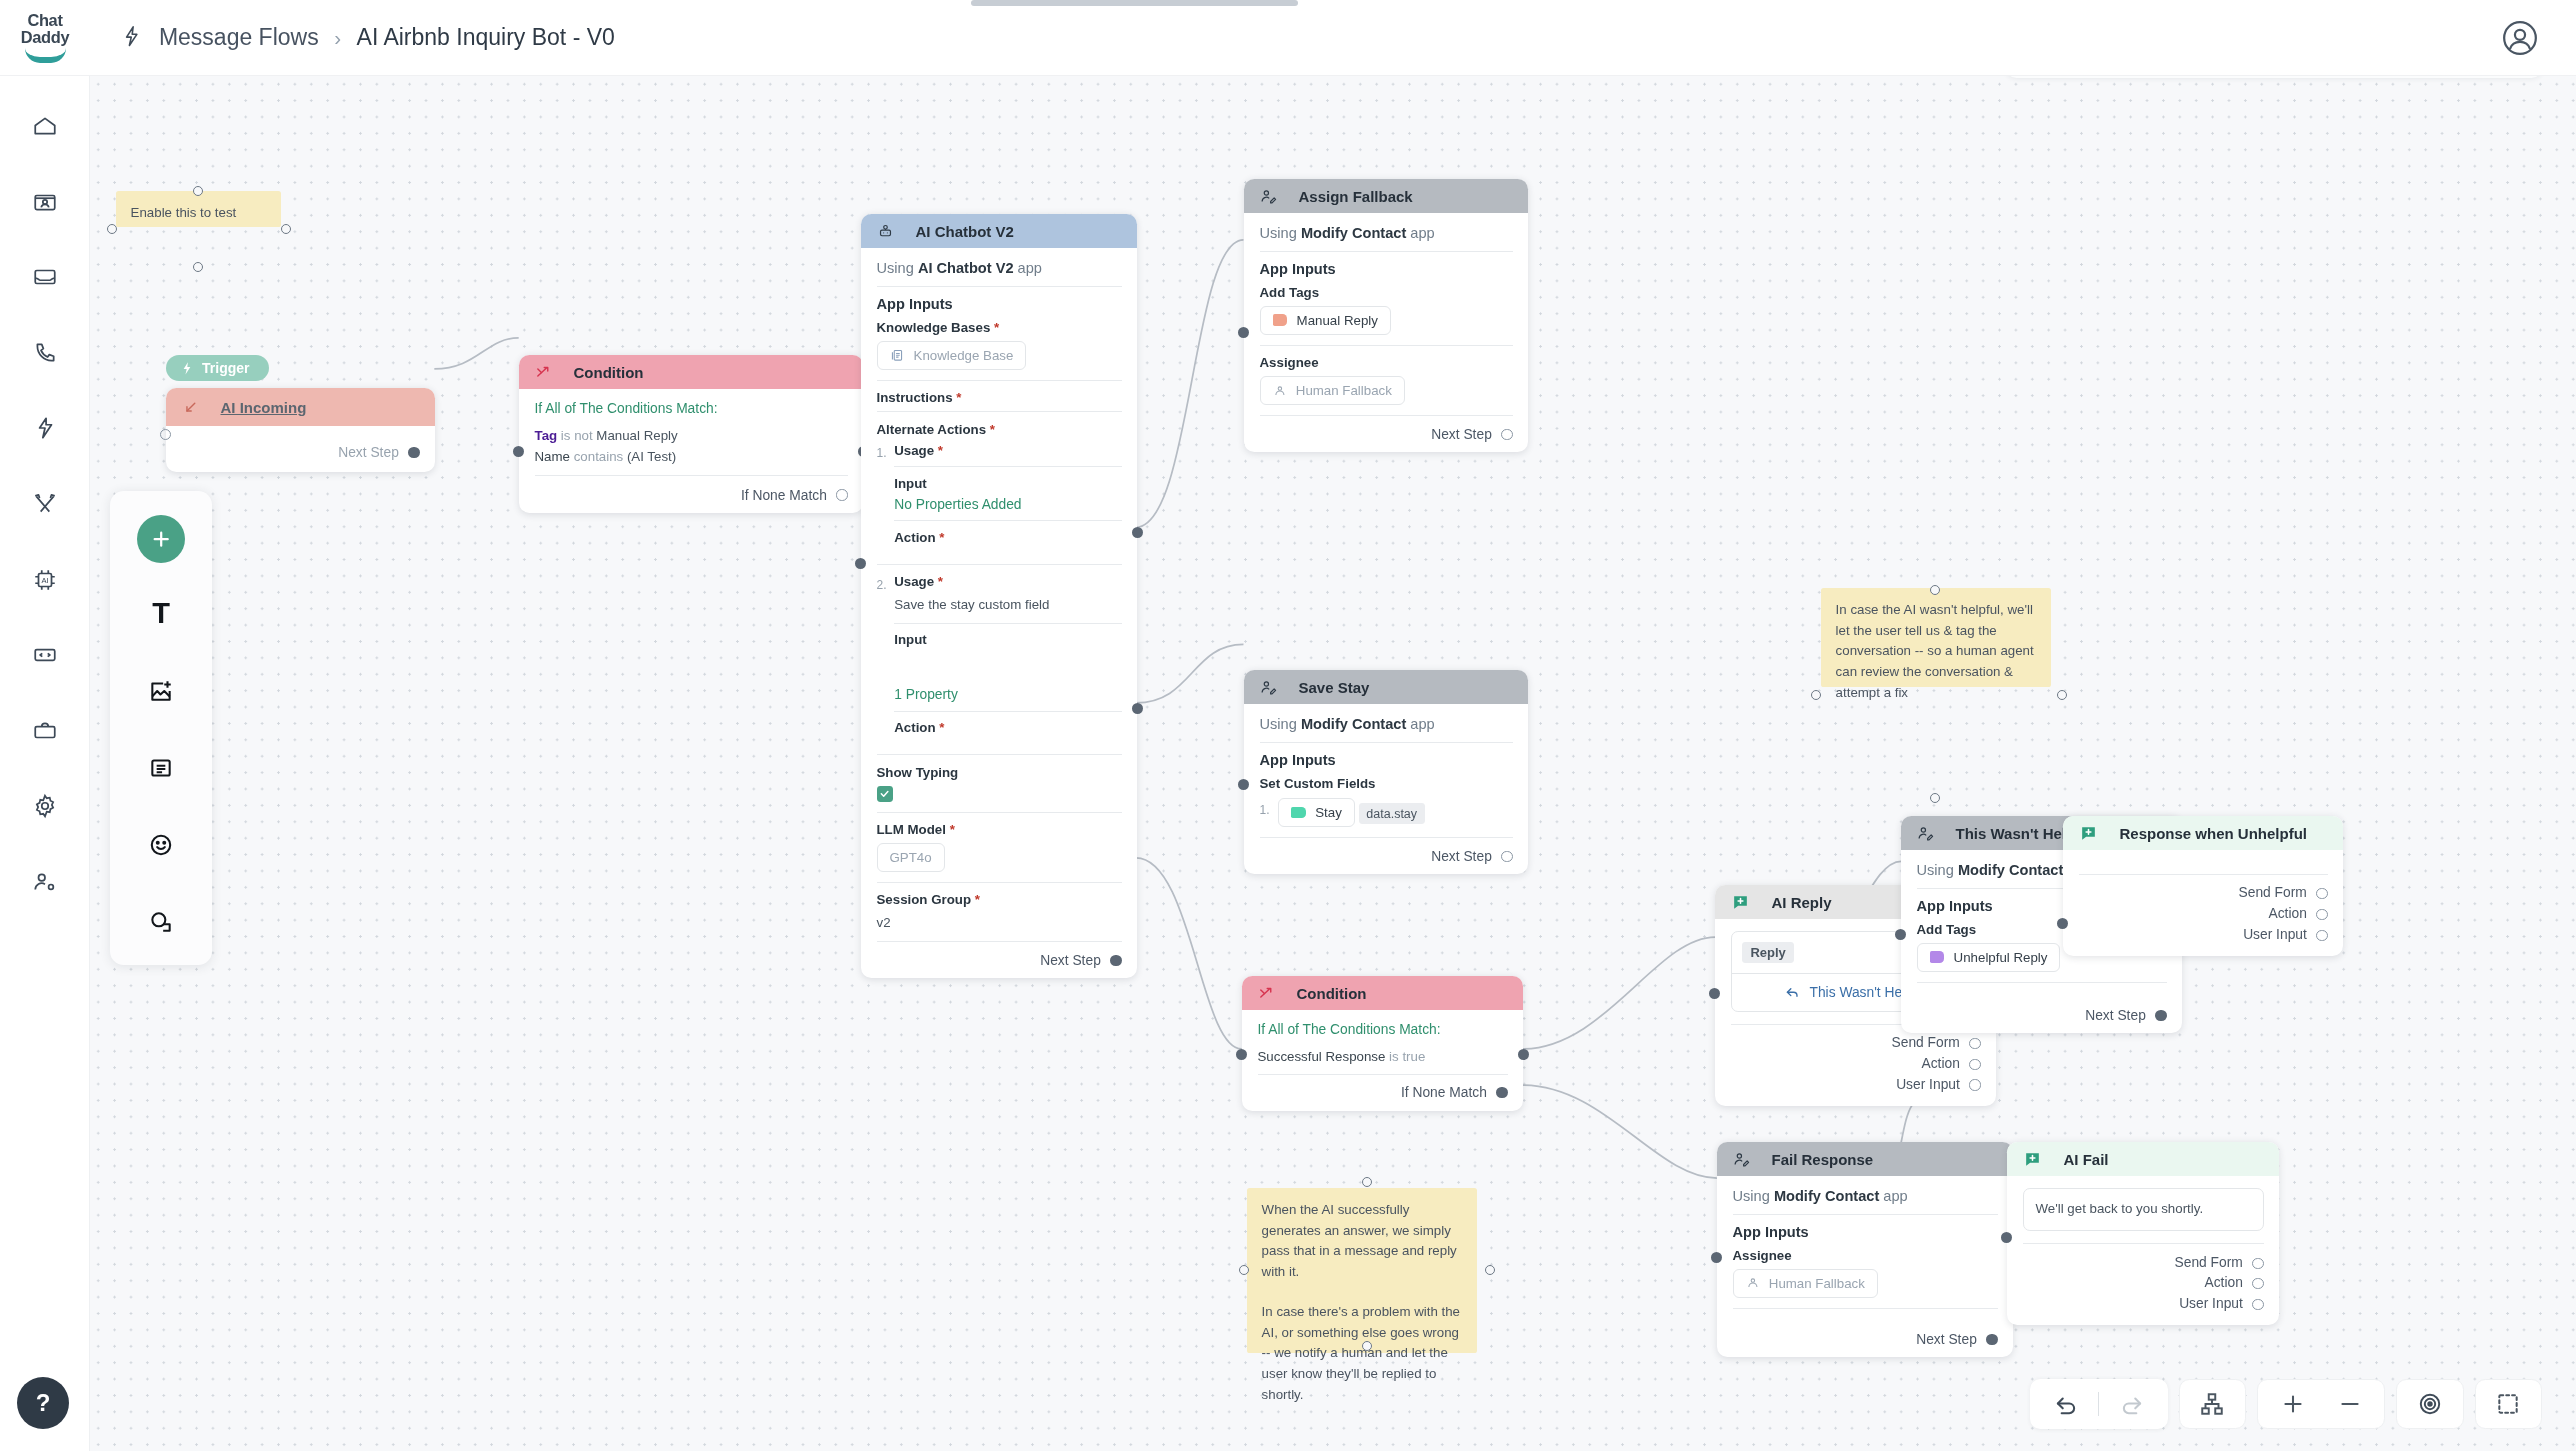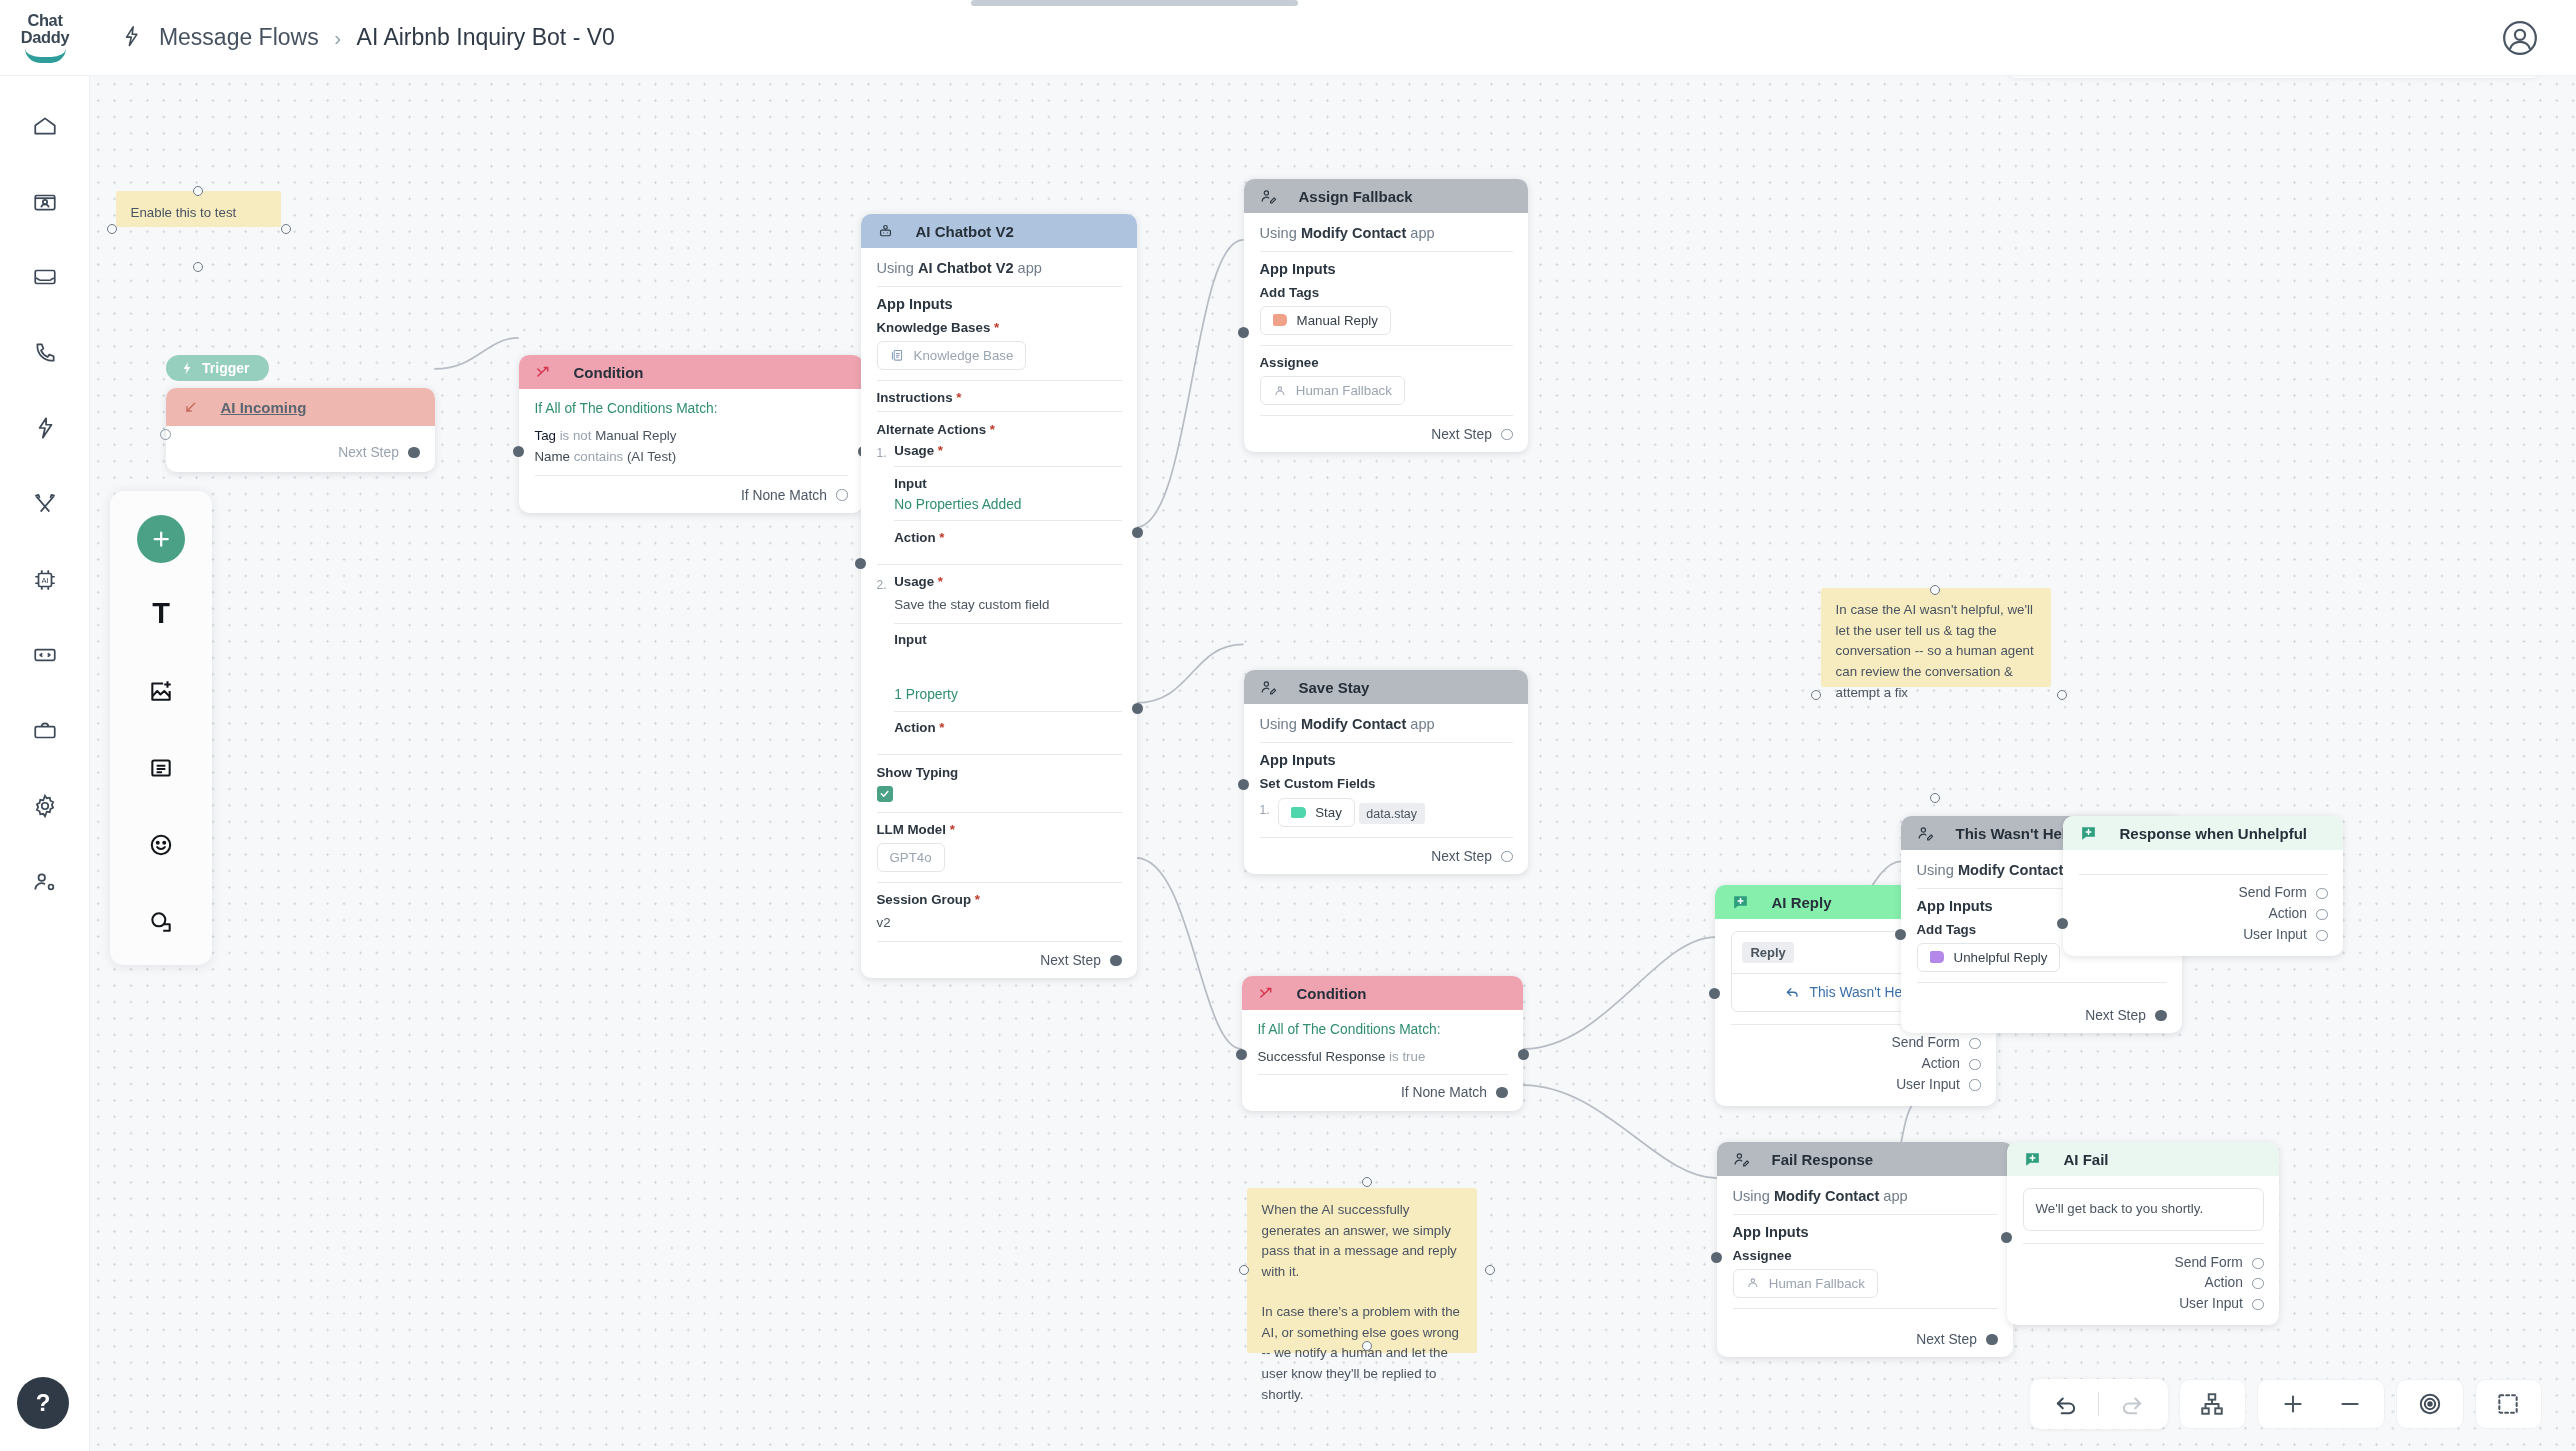--- a/index.html
+++ b/index.html
@@ -261,21 +261,21 @@
     <div class="node-hd" style="background:#efa3b0;">
       <svg width="17" height="17" viewBox="0 0 24 24" fill="none" stroke="#d6344f" stroke-width="2" stroke-linecap="round" stroke-linejoin="round">
           <path d="M4 17 17 5M13 5h5v5"></path>
           <path d="M4 7l5 5"></path>
         </svg>
       <span>Condition</span>
     </div>
     <div class="node-body">
       <div class="greentxt" style="margin-bottom:9.5px;">If All of The Conditions Match:</div>
       <div class="ptxt" style="margin-bottom:2.6px;">
-        <b style="font-weight:normal;color:#0f172a;">Tag</b>
+        <b style="font-weight:bold;color:#4c1d95;">Tag</b>
         <span style="color:#98a3ae;">is not</span>
         <span>Manual Reply</span>
       </div>
       <div class="ptxt">
         <b style="font-weight:normal;color:#3b464f;">Name</b>
         <span style="color:#98a3ae;">contains</span>
         <span>(AI Test)</span>
       </div>
       <div class="divline"></div>
       <div class="nextstep" style="padding-top:3.4px;">
@@ -490,21 +490,21 @@
       <div class="nextstep" style="padding-top:1.7px;">
         <span>If None Match</span>
         <span class="port"></span>
       </div>
     </div>
     <span class="port-abs" style="left:-6px;top:73px;"></span>
     <span class="port-abs" style="right:-6px;top:73px;"></span>
   </div>
 
   <div class="node" style="left:1625px;top:809px;width:281px;">
-    <div class="node-hd" style="background:#86efac;">
+    <div class="node-hd" style="background:#e5e5e5;">
       <span style="display:flex;">
         <svg width="19" height="19" viewBox="0 0 24 24">
             <path d="M4 4h16v12H9l-5 4z" fill="#2e9e7e"></path>
             <path d="M12 7v6M9 10h6" stroke="#fff" stroke-width="2" stroke-linecap="round"></path>
           </svg>
       </span>
       <span>AI Reply</span>
     </div>
     <div class="node-body">
       <div style="border:0.9px solid #e3e6e9;border-radius:6.9px;overflow:hidden;">

